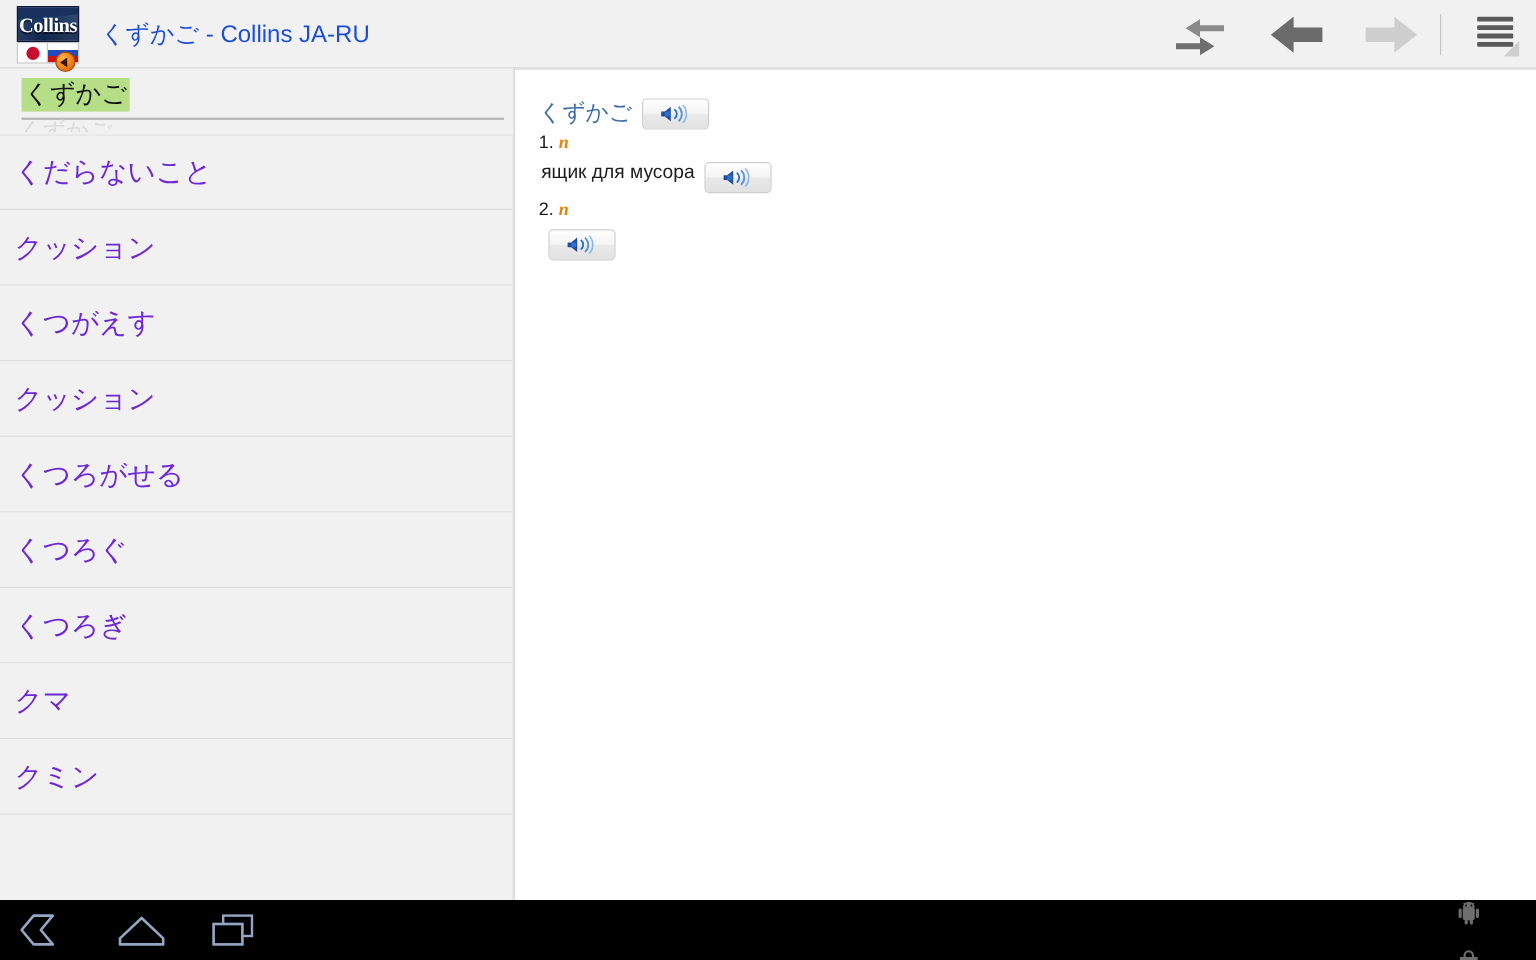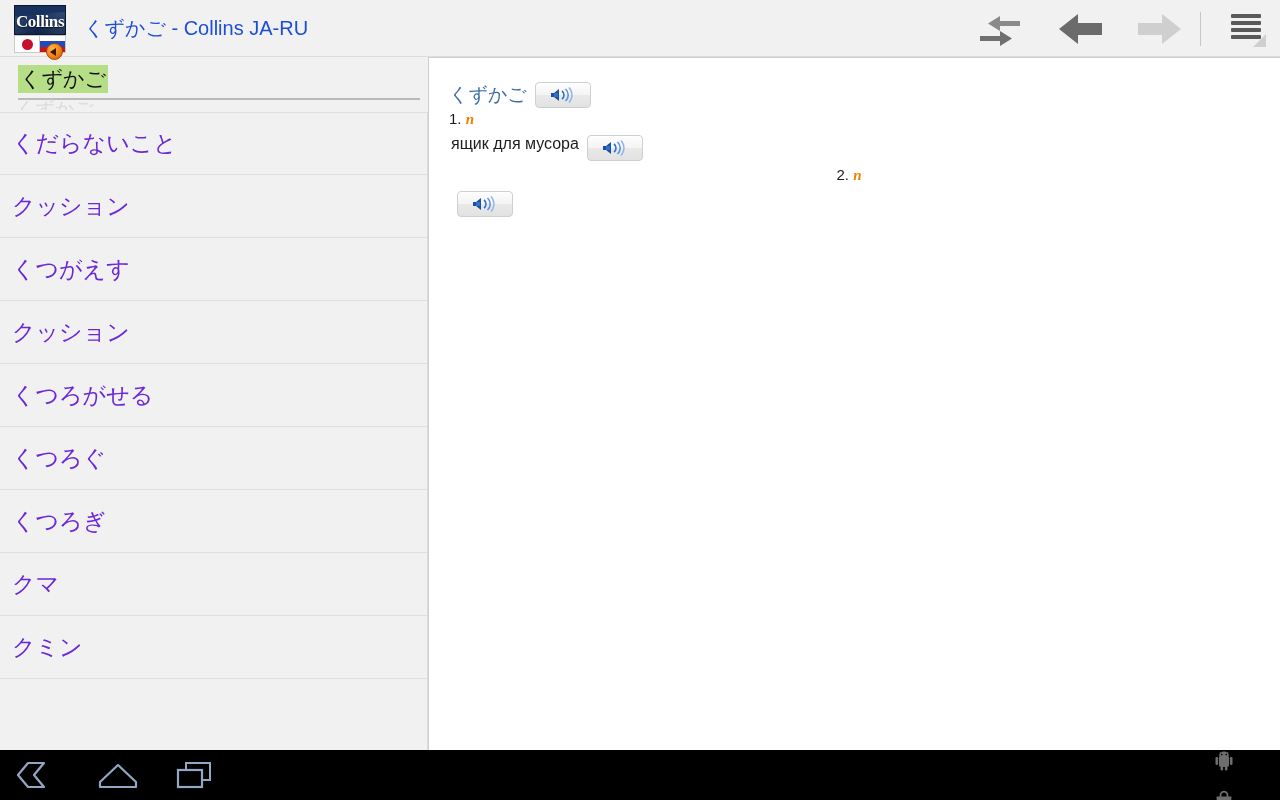--- a/index.html
+++ b/index.html
@@ -358,21 +358,21 @@
           <svg width="28" height="16" viewBox="0 0 28 16">
             <path d="M2 6 H5 L10 2 V14 L5 10 H2 Z" fill="#1f4f9c"></path>
             <path d="M5 6 H9 L9 10 H5 Z" fill="#2f6fd0"></path>
             <path d="M13 4 A5 5 0 0 1 13 12" stroke="#2f6fd0" stroke-width="1.6" fill="none"></path>
             <path d="M16.5 2 A8 8 0 0 1 16.5 14" stroke="#5b93de" stroke-width="1.6" fill="none"></path>
             <path d="M20 0.5 A11 11 0 0 1 20 15.5" stroke="#8fb6e8" stroke-width="1.4" fill="none"></path>
           </svg>
         </span>
       </div>
 
-      <div class="sense-num" style="margin-top:4px;text-align:center;">
+      <div class="sense-num" style="margin-top:4px;">
         <span>2.</span>
         <span class="pos">n</span>
       </div>
       <div class="defline">
         <span class="spk">
           <svg width="28" height="16" viewBox="0 0 28 16">
             <path d="M2 6 H5 L10 2 V14 L5 10 H2 Z" fill="#1f4f9c"></path>
             <path d="M5 6 H9 L9 10 H5 Z" fill="#2f6fd0"></path>
             <path d="M13 4 A5 5 0 0 1 13 12" stroke="#2f6fd0" stroke-width="1.6" fill="none"></path>
             <path d="M16.5 2 A8 8 0 0 1 16.5 14" stroke="#5b93de" stroke-width="1.6" fill="none"></path>

